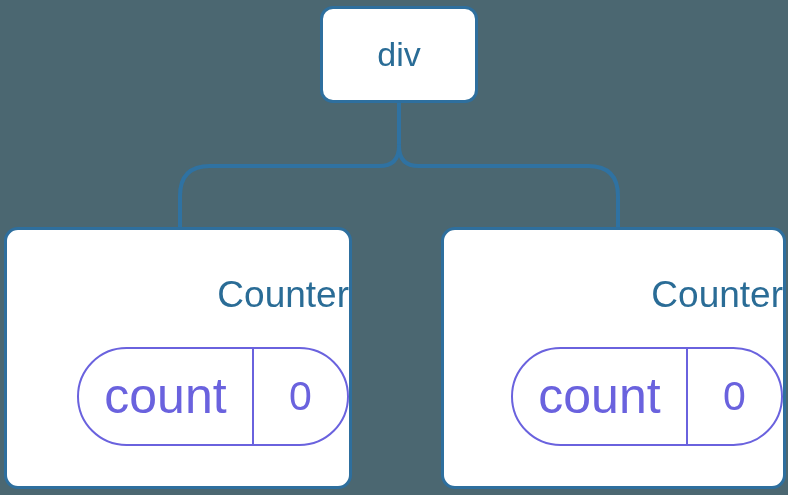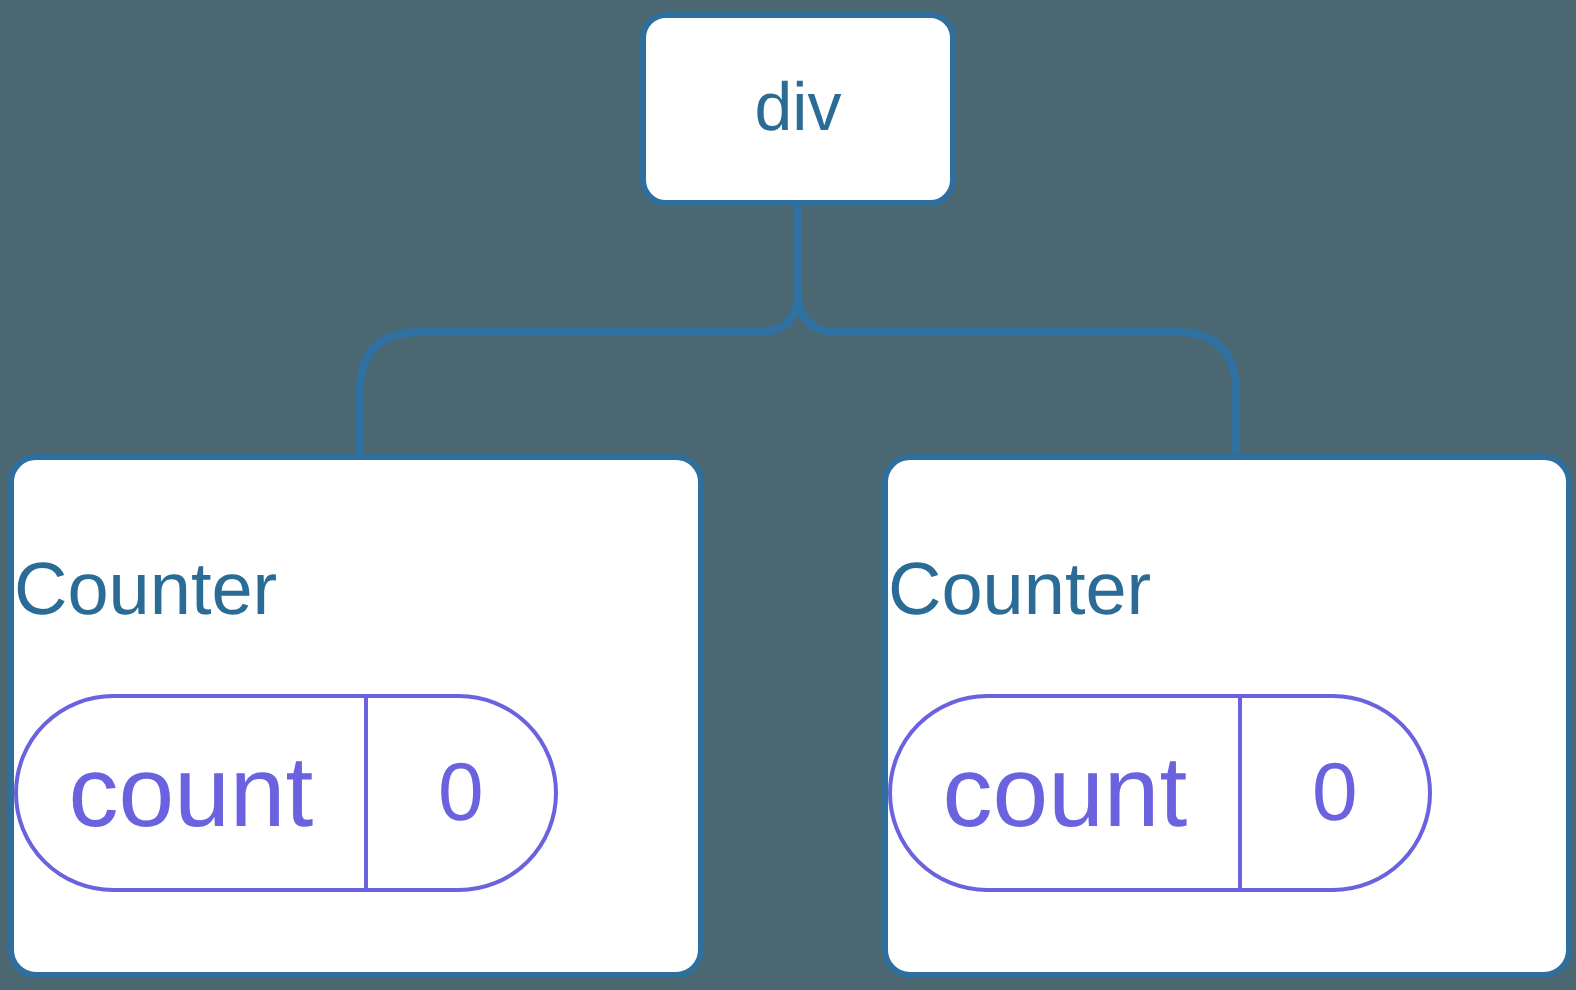--- a/index.html
+++ b/index.html
@@ -27,21 +27,21 @@
     display:flex;align-items:center;justify-content:center;
     font-size:34px;font-weight:500;
     color:var(--heading,#2A6C96);
   }
   .card{
     position:absolute;top:227px;height:262px;
     background:var(--card-bg,#FFFFFF);
     border:3px solid var(--card-border,#2E6F9E);
     border-radius:14px;
     box-sizing:border-box;
-    display:flex;flex-direction:column;align-items:flex-start;
+    display:flex;flex-direction:column;align-items:flex-end;
   }
   .card-left{left:4px;width:348px;}
   .card-right{left:441px;width:345px;}
   .card-title{
     margin-top:44px;
     font-size:37px;font-weight:500;line-height:1.15;
     color:var(--heading,#2A6C96);
   }
   .state-pill{
     margin-top:30px;

